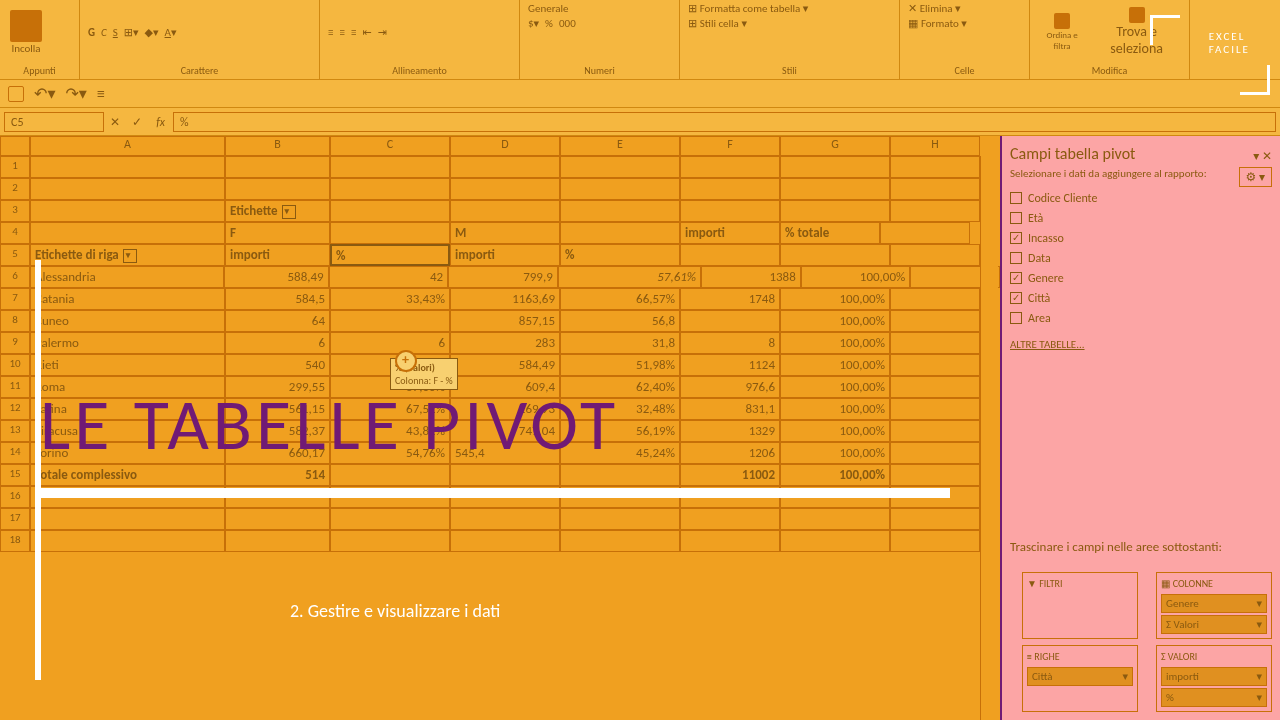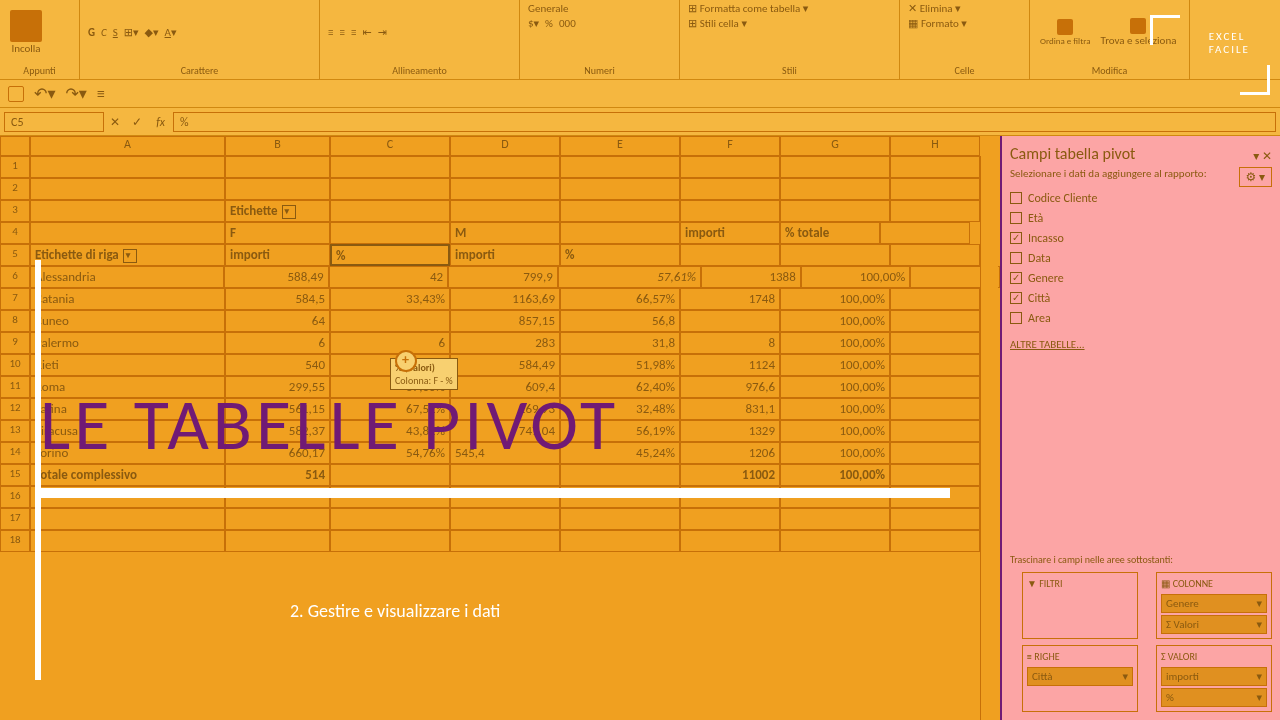--- a/index.html
+++ b/index.html
@@ -30,21 +30,21 @@
 .dropdown-btn{display:inline-block;width:14px;height:14px;border:1px solid #8a5a10;margin-left:4px;position:relative;vertical-align:middle;}
 .dropdown-btn::after{content:"▾";position:absolute;font-size:9px;left:2px;top:-1px;}
 .pivot-panel{width:280px;background:#fca5a5;border-left:2px solid #701a75;padding:8px;font-size:12px;display:flex;flex-direction:column;}
 .pivot-title{font-size:16px;margin-bottom:4px;}
 .pivot-sub{font-size:11px;margin-bottom:8px;}
 .field-list{margin-bottom:10px;}
 .field-item{padding:3px 0;display:flex;align-items:center;gap:6px;}
 .checkbox{width:12px;height:12px;border:1px solid #8a5a10;display:inline-block;position:relative;}
 .checkbox.checked::after{content:"✓";position:absolute;font-size:10px;left:1px;top:-2px;}
 .areas{margin-top:auto;}
-.areas-sub{font-size:10px;margin-bottom:6px;}
+.areas-sub{font-size:13px;margin-bottom:18px;}
 .areas-grid{display:grid;grid-template-columns:1fr 1fr;gap:6px;}
 .area-box{border:1px solid #c77008;min-height:50px;padding:2px;margin-left:12px;}
 .area-label{font-size:10px;padding:2px;}
 .area-item{background:#e09020;border:1px solid #c77008;padding:2px 4px;margin:2px;font-size:11px;display:flex;justify-content:space-between;}
 .gear-btn{border:1px solid #c77008;padding:2px 6px;position:absolute;right:12px;top:200px;}
 .overlay-title{position:absolute;left:40px;top:380px;z-index:100;pointer-events:none;}
 .overlay-main{color:#701a75;font-size:72px;font-weight:300;letter-spacing:4px;}
 .overlay-line{width:910px;height:10px;background:#fff;margin-top:20px;}
 .overlay-vert{position:absolute;left:35px;top:260px;width:6px;height:420px;background:#fff;z-index:99;}
 .overlay-sub{position:absolute;left:290px;top:600px;color:#fff;font-size:18px;z-index:100;}
@@ -118,21 +118,21 @@
     <div class="ribbon-group-label">Celle</div>
   </div>
   <div class="ribbon-group" style="width:160px">
     <div class="ribbon-items">
       <div class="ribbon-btn">
         <div class="ribbon-icon"></div>
         <span style="font-size:9px;text-align:center">Ordina e filtra</span>
       </div>
       <div class="ribbon-btn">
         <div class="ribbon-icon"></div>
-        <span style="font-size:11px;text-align:center">Trova e seleziona</span>
+        <span style="font-size:14px;text-align:center">Trova e seleziona</span>
       </div>
     </div>
     <div class="ribbon-group-label">Modifica</div>
   </div>
 </div>
 
 <div class="qat">
   <div class="qat-icon"></div>
   <span>↶▾</span>
   <span>↷▾</span>

